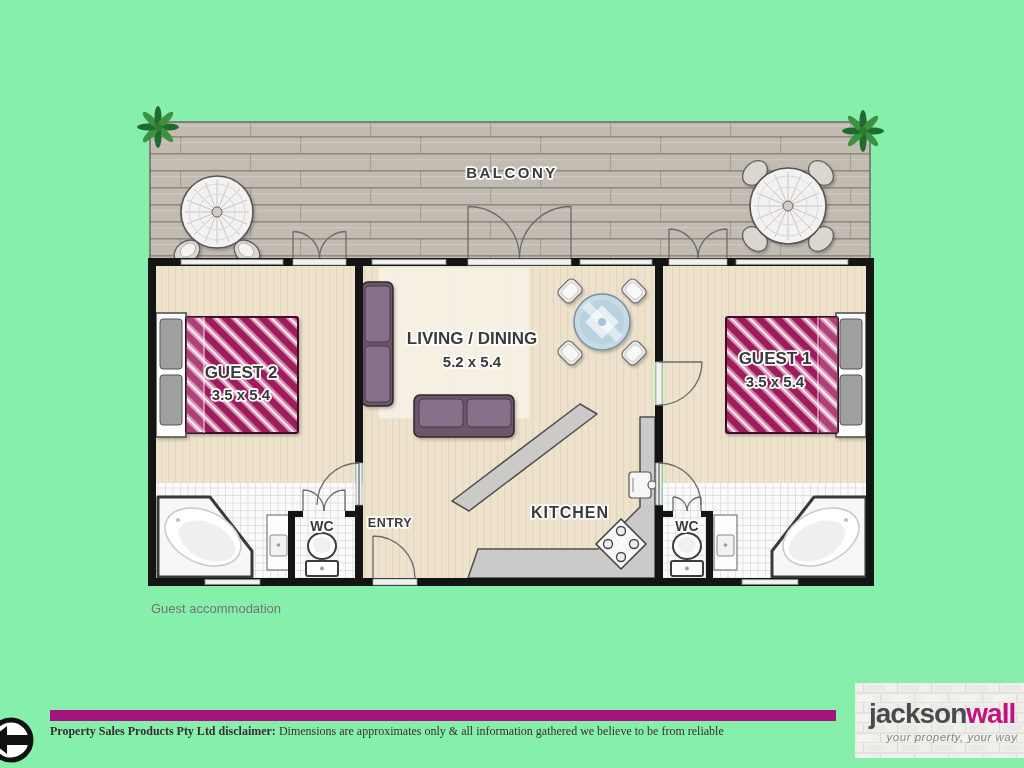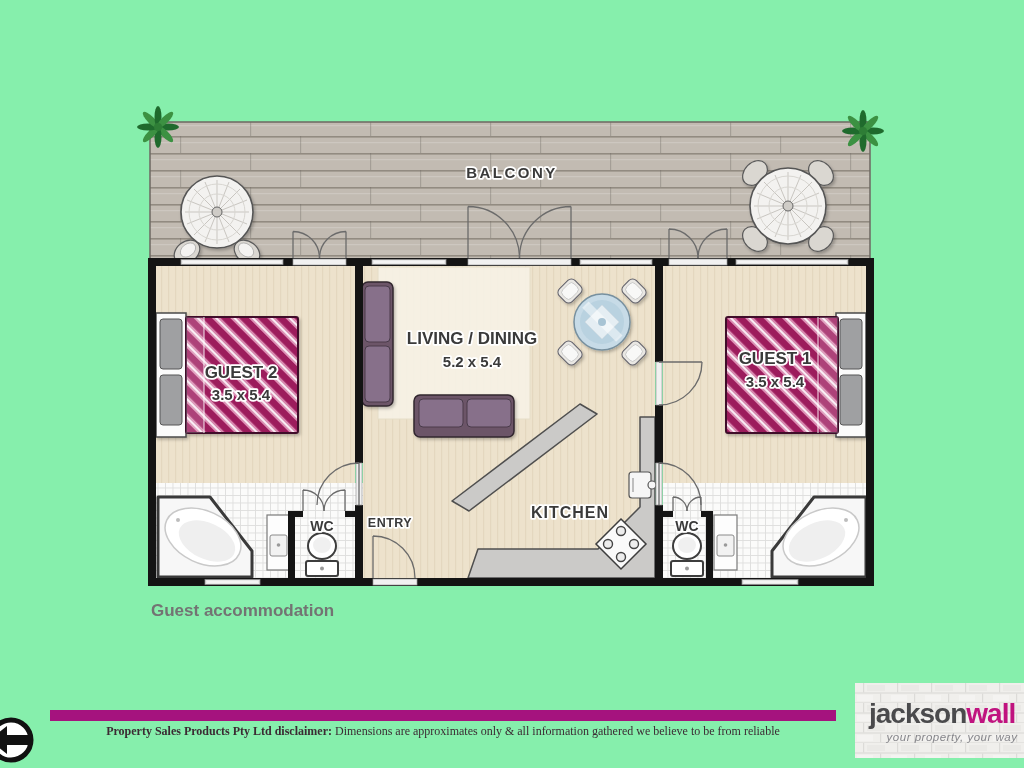--- a/index.html
+++ b/index.html
@@ -9,23 +9,23 @@
   
   .lbl{font-family:"Liberation Sans",sans-serif;fill:#3A3A3A;font-weight:700;
        paint-order:stroke;stroke:#ffffff;stroke-width:3.5px;stroke-linejoin:round;
        text-anchor:middle;}
   .lbl-room{font-size:17px;}
   .lbl-dim{font-size:15px;font-weight:700;}
   .lbl-balcony{font-size:15px;letter-spacing:2.5px;}
   .lbl-kitchen{font-size:16px;letter-spacing:1px;}
   .lbl-entry{font-size:12.5px;font-weight:600;letter-spacing:.5px;}
   .lbl-wc{font-size:14px;}
-  .caption{position:absolute;left:151px;top:601px;font-size:17px;color:#737373;font-weight:bold;}
+  .caption{position:absolute;left:151px;top:601px;font-size:13px;color:#737373;}
   .footer-bar{position:absolute;left:50px;top:710px;width:786px;height:11px;background:#A5137E;}
-  .disclaimer{position:absolute;left:50px;top:725px;width:786px;text-align:center;
+  .disclaimer{position:absolute;left:50px;top:725px;width:786px;
               font-family:"Liberation Serif",serif;font-size:12px;line-height:13.5px;color:#3B2B33;}
   .disclaimer b{font-weight:bold;}
   .compass-svg{position:absolute;left:-13px;top:713px;}
   .logo-svg{position:absolute;left:855px;top:683px;}
   .logo-name{font-family:"Liberation Sans",sans-serif;font-weight:bold;font-size:28px;letter-spacing:-1px;}
   .logo-tag{font-family:"Liberation Sans",sans-serif;font-style:italic;font-size:11.5px;
             letter-spacing:.5px;fill:#85858a;text-anchor:middle;}
   .doorline{stroke:#6b6b6b;stroke-width:1.3;fill:none;}
   .wall{fill:#141414;shape-rendering:crispEdges;}
   .win{fill:#E9E9E9;stroke:#8a8a8a;stroke-width:.8;}

